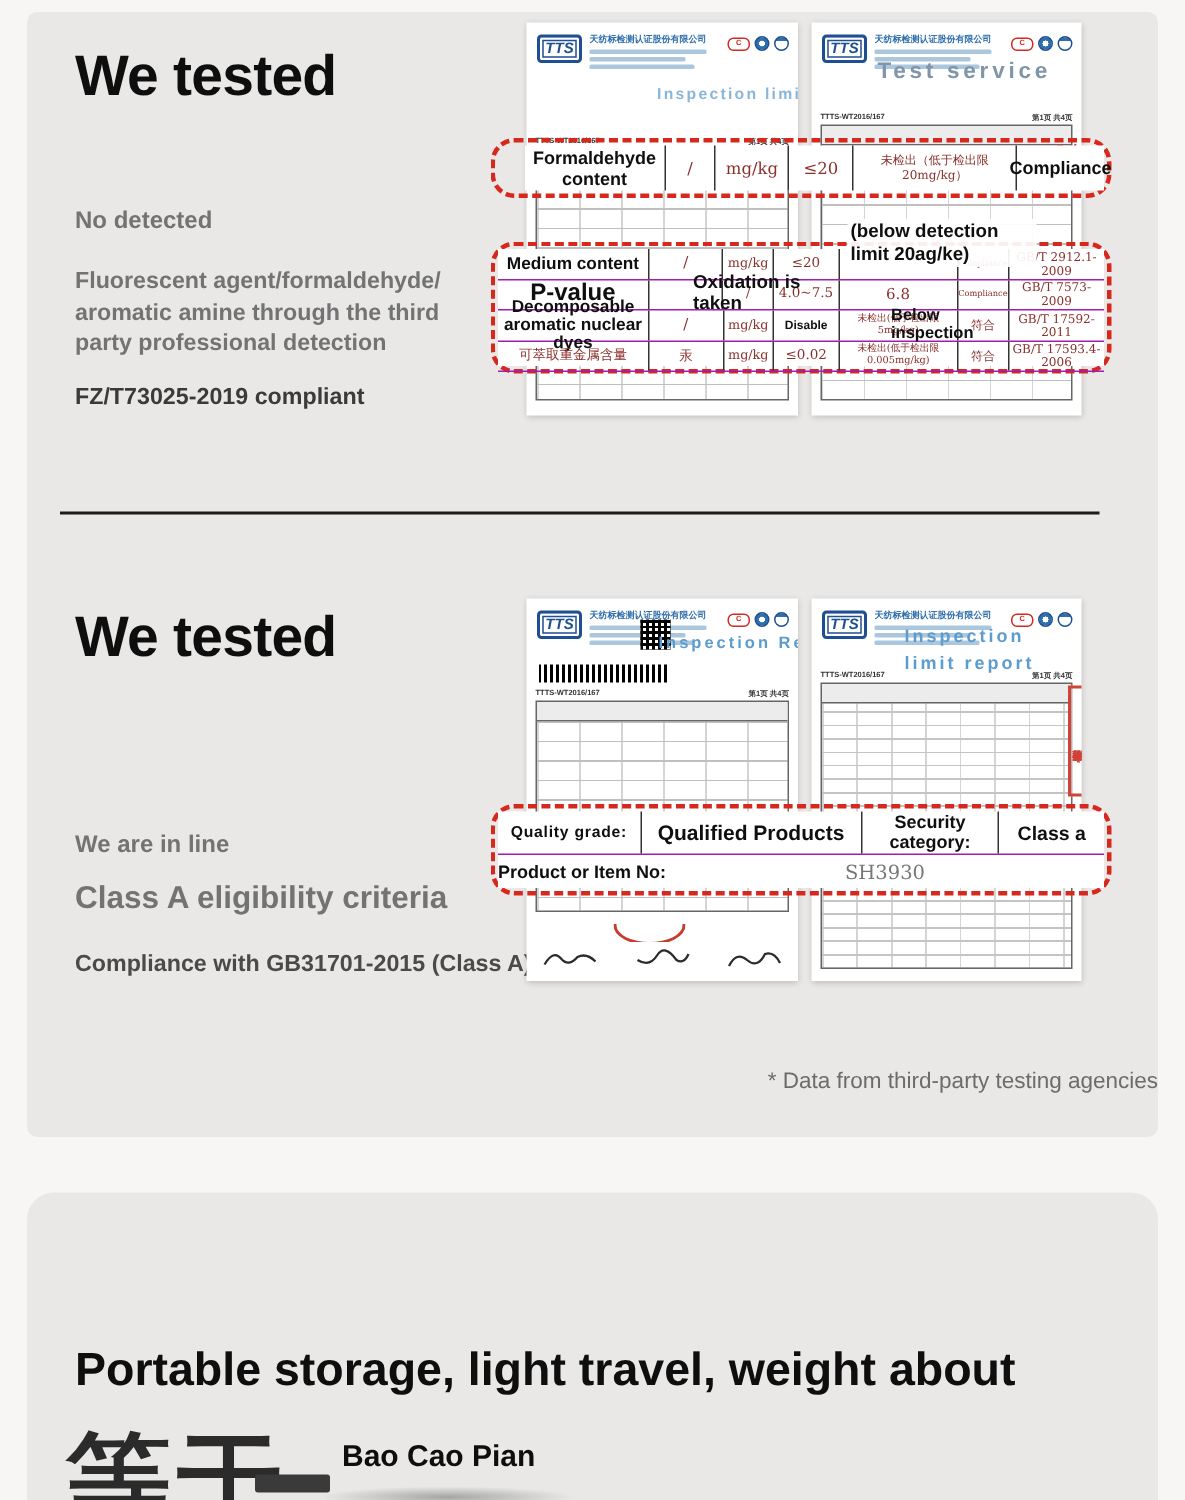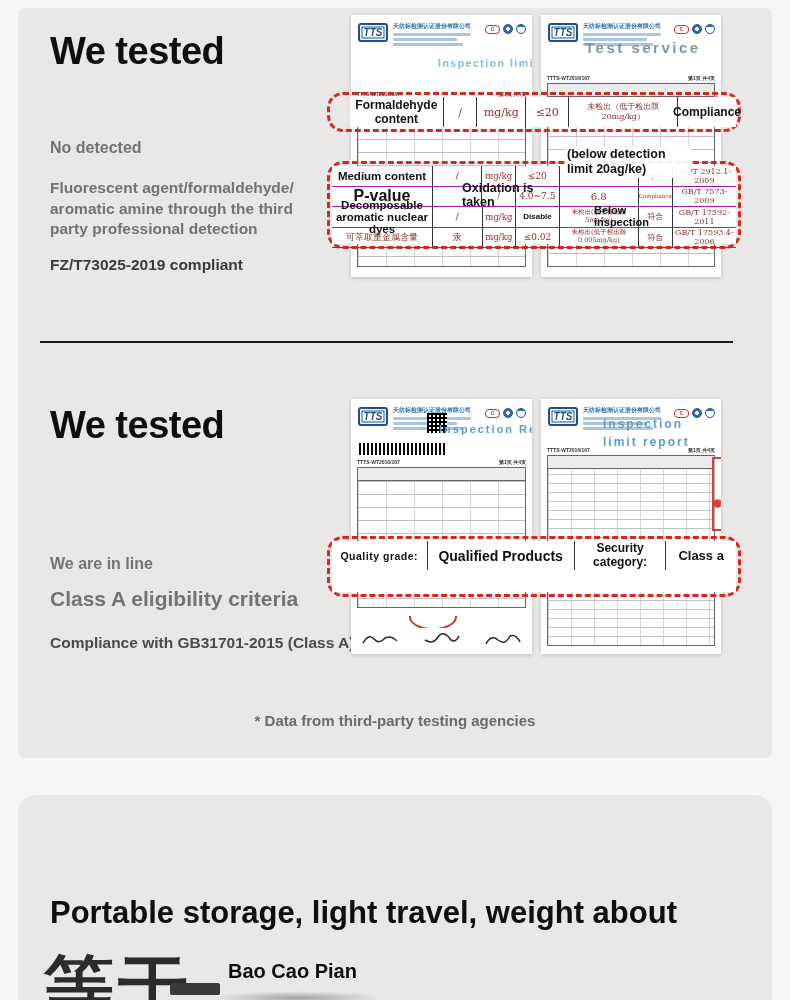--- a/index.html
+++ b/index.html
@@ -13,21 +13,21 @@
   .big-title { position:absolute; left:32px; font-size:38px; font-weight:800; color:#0e0e0e; letter-spacing:-0.5px; }
   .sub { position:absolute; left:32px; font-weight:700; color:#737373; }
   .s1-sub1 { top:131px; font-size:16px; }
   .s1-sub2 { top:170px; font-size:15.5px; width:260px; line-height:1.33; }
   .s1-sub3 { top:248px; font-size:15.5px; color:#3a3a3a; }
   .s2-title { top:396px; }
   .s2-sub1 { top:547px; font-size:16px; }
   .s2-sub2 { top:579px; font-size:21px; }
   .s2-sub3 { top:626px; font-size:15.5px; color:#4a4a4a; }
   .divider { position:absolute; left:22px; top:333px; width:693px; height:2px; background:#1b1b1b; }
-  .footnote { position:absolute; left:0; right:0; top:704px; text-align:center; font-size:15px; font-weight:700; color:#6d6b6b; }
+  .footnote { position:absolute; left:0; right:0; top:704px; text-align:right; font-size:15px; font-weight:400; color:#6d6b6b; }
 
   
   .doc { position:absolute; background:#fff; box-shadow:0 1px 4px rgba(0,0,0,.18); overflow:hidden; }
   .doc1 { left:333px; top:7px;  width:181px; height:262px; }
   .doc2 { left:523px; top:7px;  width:180px; height:262px; }
   .doc3 { left:333px; top:391px; width:181px; height:255px; }
   .doc4 { left:523px; top:391px; width:180px; height:255px; }
 
   .tts-logo { position:absolute; left:7px; top:8px; width:30px; height:19px; border:2px solid #1f4f93; border-radius:3px; color:#1f4f93;
               font-style:italic; font-weight:800; font-size:10px; display:flex; align-items:center; justify-content:center;
@@ -290,20 +290,24 @@
   </div>
 
   <div class="hbox hbox3">
     <div class="hb-in">
       <div class="row row1">
         <div class="cell q-lab bk">Quality grade:</div>
         <div class="cell q-val bk">Qualified Products</div>
         <div class="cell s-lab bk">Security category:</div>
         <div class="cell s-val bk">Class a</div>
       </div>
+      <div class="row row2">
+        <div class="cell p-lab bk">Product or Item No:</div>
+        <div class="cell p-val">SH3930</div>
+      </div>
     </div>
   </div>
 
   <div class="footnote">* Data from third-party testing agencies</div>
 </div>
 
 <div class="card card2">
   <div class="c2-title">Portable storage, light travel, weight about</div>
   <div class="c2-big">等于</div>
   <div class="c2-bar"></div>

